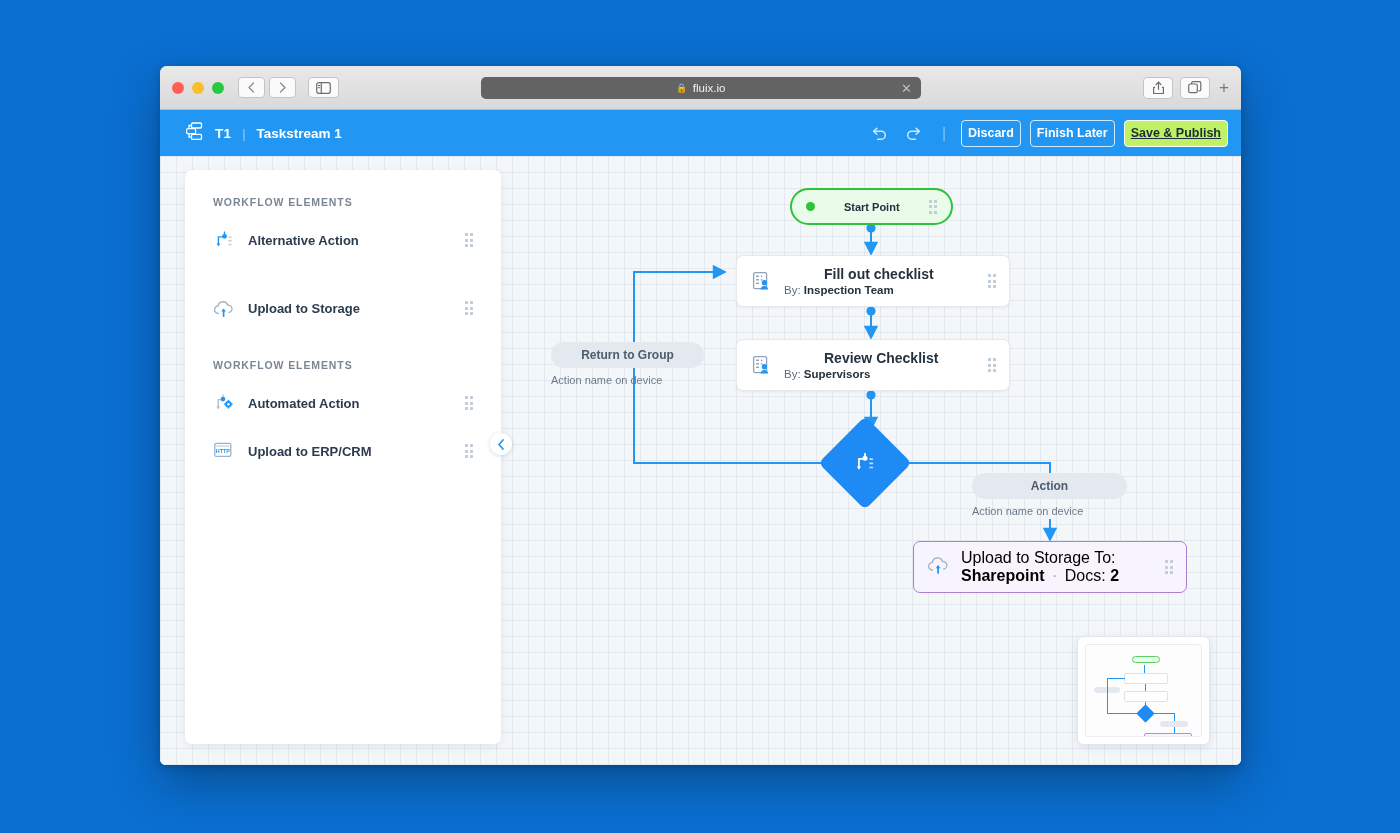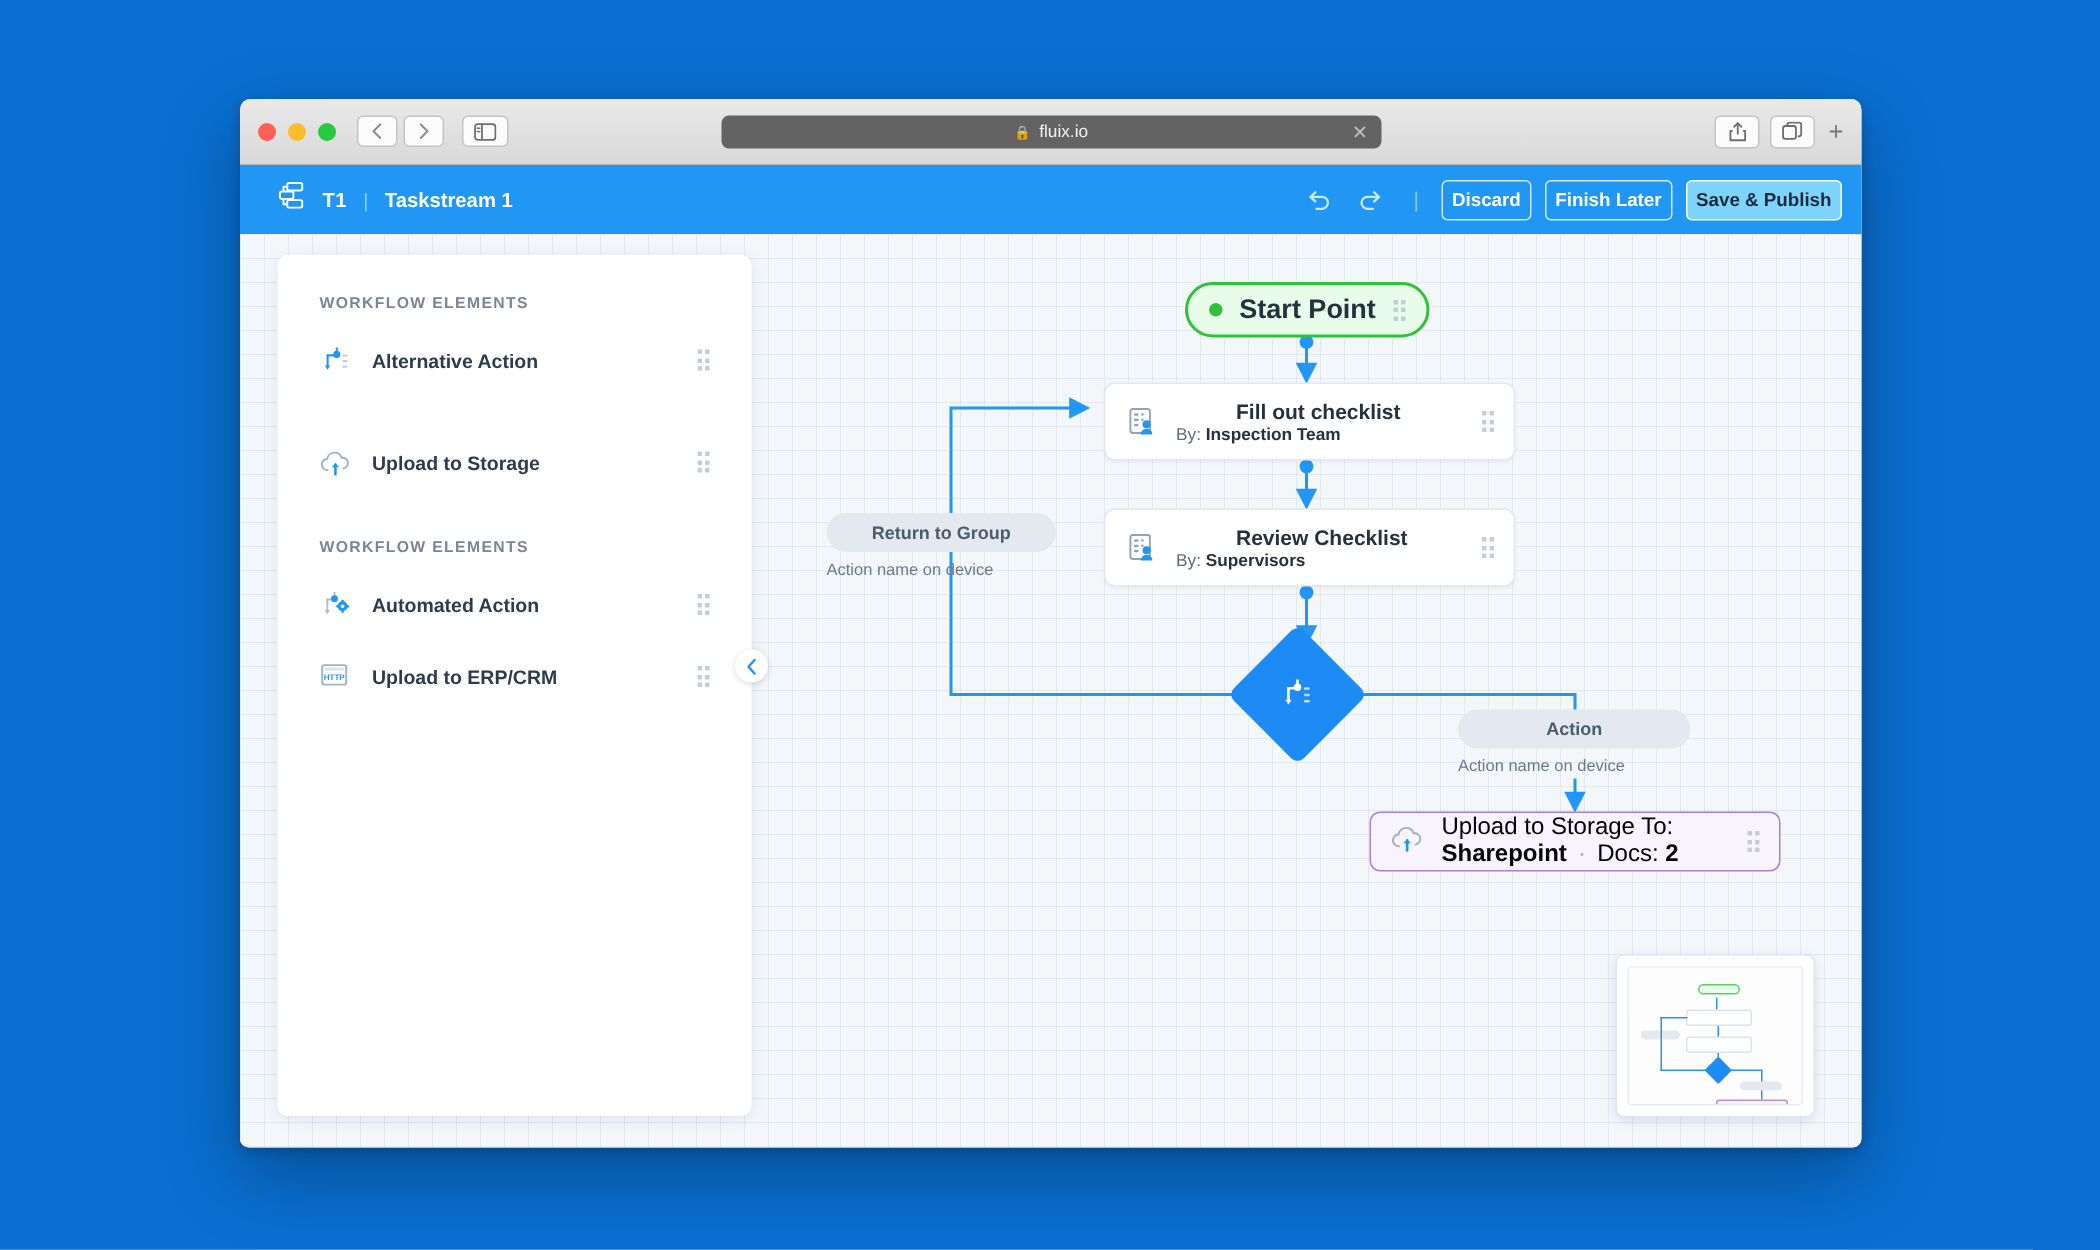--- a/index.html
+++ b/index.html
@@ -107,21 +107,21 @@
   .vsep { color: #8cc8f8; font-size: 14px; padding: 0 6px; }
   .btn {
     height: 27px; padding: 0 6px;
     border-radius: 4px;
     font-size: 12.5px; font-weight: bold;
     display: flex; align-items: center;
     border: 1px solid rgba(255,255,255,.8);
     color: #fff; background: transparent;
     white-space: nowrap;
   }
-  .btn-primary { background: #7dd3fc; color: #1c2b3a; border-color: #fff; }
+  .btn-primary { background: #bef264; color: #1c2b3a; border-color: #fff; text-decoration: underline; }
 
   
   .appbody { flex: 1; position: relative; background: #f4f7fa; overflow: hidden; }
 
   .canvas {
     position: absolute; inset: 0;
     background-color: #f4f7fa;
     background-image:
       linear-gradient(to right, rgba(190,203,214,.30) 1px, transparent 1px),
       linear-gradient(to bottom, rgba(190,203,214,.30) 1px, transparent 1px);
@@ -175,21 +175,21 @@
   .pill-start {
     left: 630px; top: 32px;
     width: 163px; height: 37px;
     background: #e9fbe9;
     border: 2px solid #2ec23b;
     border-radius: 19px;
     display: flex; align-items: center;
     padding: 0 14px;
   }
   .pill-start .dot { width: 9px; height: 9px; border-radius: 50%; background: #2ec23b; flex: none; }
-  .pill-start .lbl { flex: 1; text-align: center; font-size: 18px; font-weight: bold; color: #24323f; }
+  .pill-start .lbl { flex: 1; text-align: center; font-size: 11px; font-weight: bold; color: #24323f; }
 
   .card {
     width: 274px; height: 52px;
     background: #fff;
     border: 1px solid #e3e9ef;
     border-radius: 7px;
     box-shadow: 0 1px 3px rgba(35,60,90,.07);
     display: flex; align-items: center;
     padding: 0 13px; gap: 11px;
   }
@@ -197,21 +197,21 @@
   .card .txt { display: flex; flex-direction: column; gap: 2px; }
   .card .t1 { font-size: 14px; font-weight: bold; color: #24323f; margin-left: 40px; }
   .card .t2 { font-size: 11.5px; color: #5d6c7c; }
   .card .t2 b { color: #24323f; font-weight: bold; }
 
   .card-task1 { left: 576px; top: 99px; }
   .card-task2 { left: 576px; top: 183px; }
 
   .card-upload {
     left: 753px; top: 385px;
-    width: 274px; height: 40px;
+    width: 274px; height: 52px;
     background: #f8f4fd;
     border: 1.5px solid #a97fd6;
     border-radius: 7px;
     display: flex; align-items: center;
     padding: 0 13px; gap: 11px;
   }
 
   .grey-pill {
     height: 26px;
     background: #e4e9ef;

